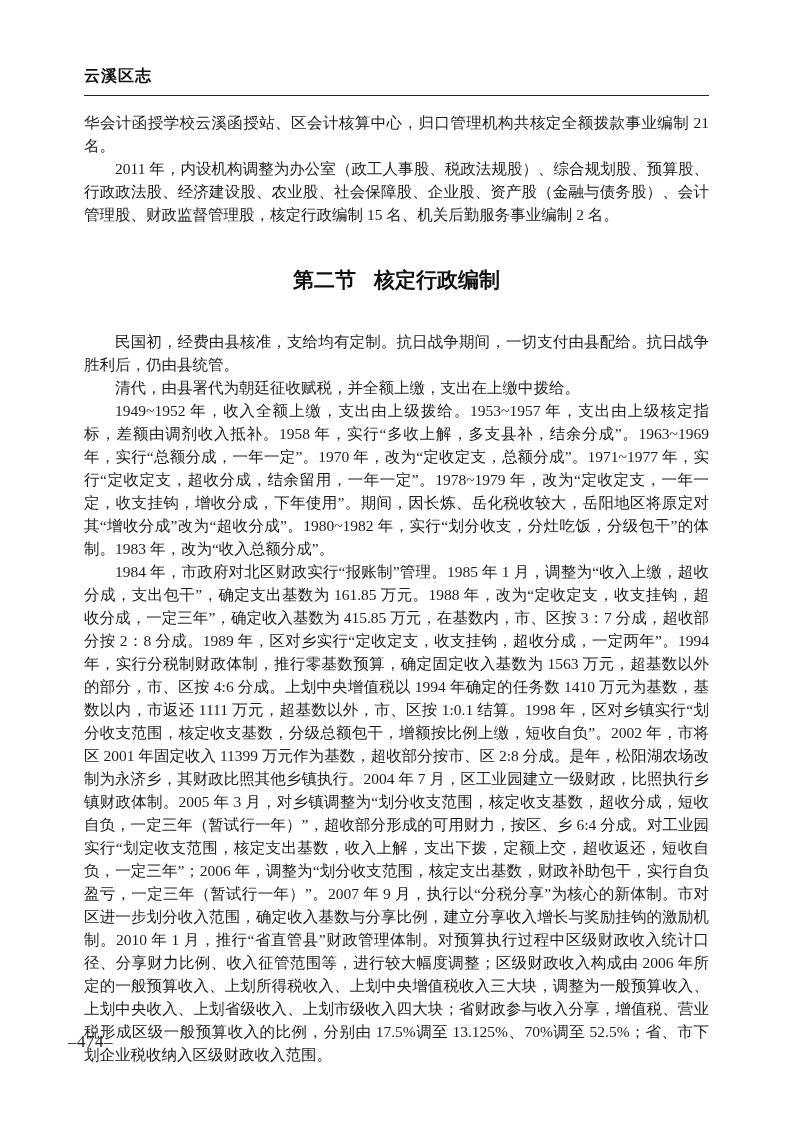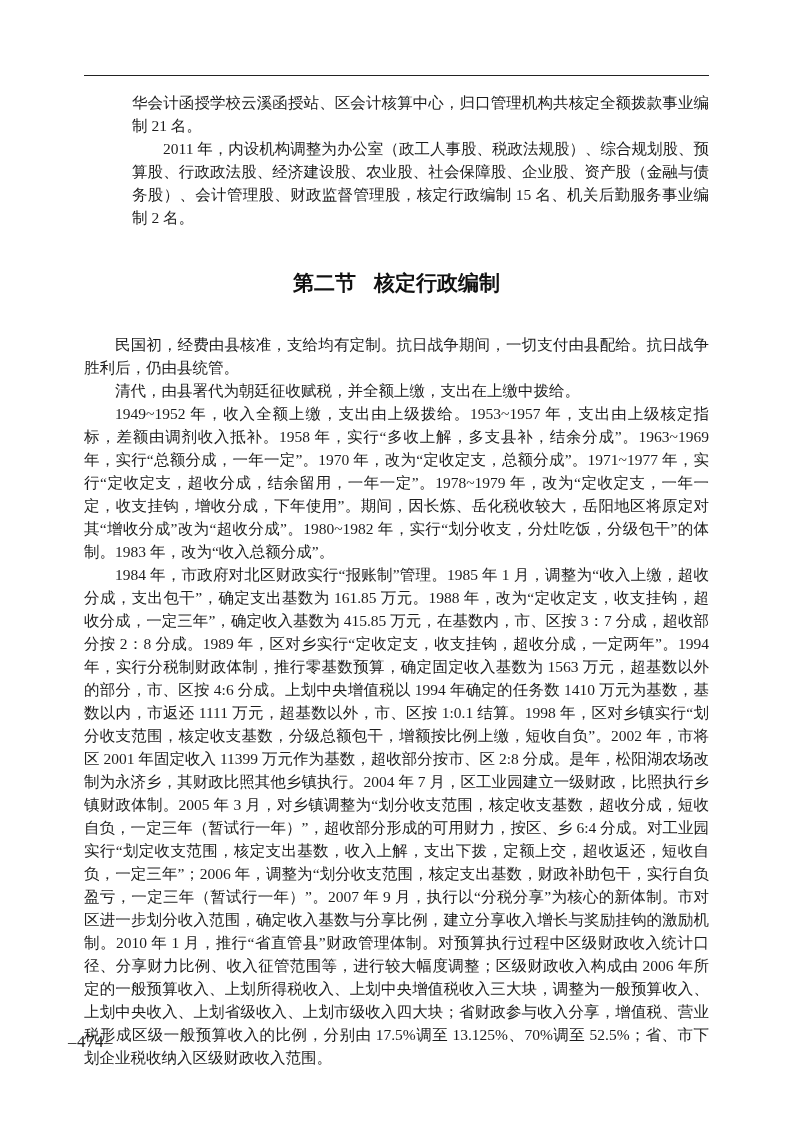--- a/index.html
+++ b/index.html
@@ -28,21 +28,20 @@
     color: #111111;
   }
   .header-rule {
     margin-top: 9px;
     border: none;
     border-top: 1.6px solid #222222;
     width: 100%;
   }
   .intro-block {
     margin-top: 15px;
-    margin-left: 48px;
   }
   .para {
     margin: 0;
     font-size: 15.5px;
     line-height: 23px;
     text-align: justify;
     text-justify: inter-ideograph;
     word-break: break-all;
   }
   .para.indent {
@@ -69,20 +68,21 @@
     letter-spacing: 0.5px;
     color: #1c1c1c;
   }
 </style>
 </head>
 <body>
 
 <div class="page">
 
   <header>
+    <div class="book-title">云溪区志</div>
     <div class="header-rule"></div>
   </header>
 
   <main>
 
     <div class="intro-block" id="intro-paragraphs">
         <p class="para">华会计函授学校云溪函授站、区会计核算中心，归口管理机构共核定全额拨款事业编制 21 名。</p>
         <p class="para indent">2011 年，内设机构调整为办公室（政工人事股、税政法规股）、综合规划股、预算股、行政政法股、经济建设股、农业股、社会保障股、企业股、资产股（金融与债务股）、会计管理股、财政监督管理股，核定行政编制 15 名、机关后勤服务事业编制 2 名。</p>
       </div>
 

